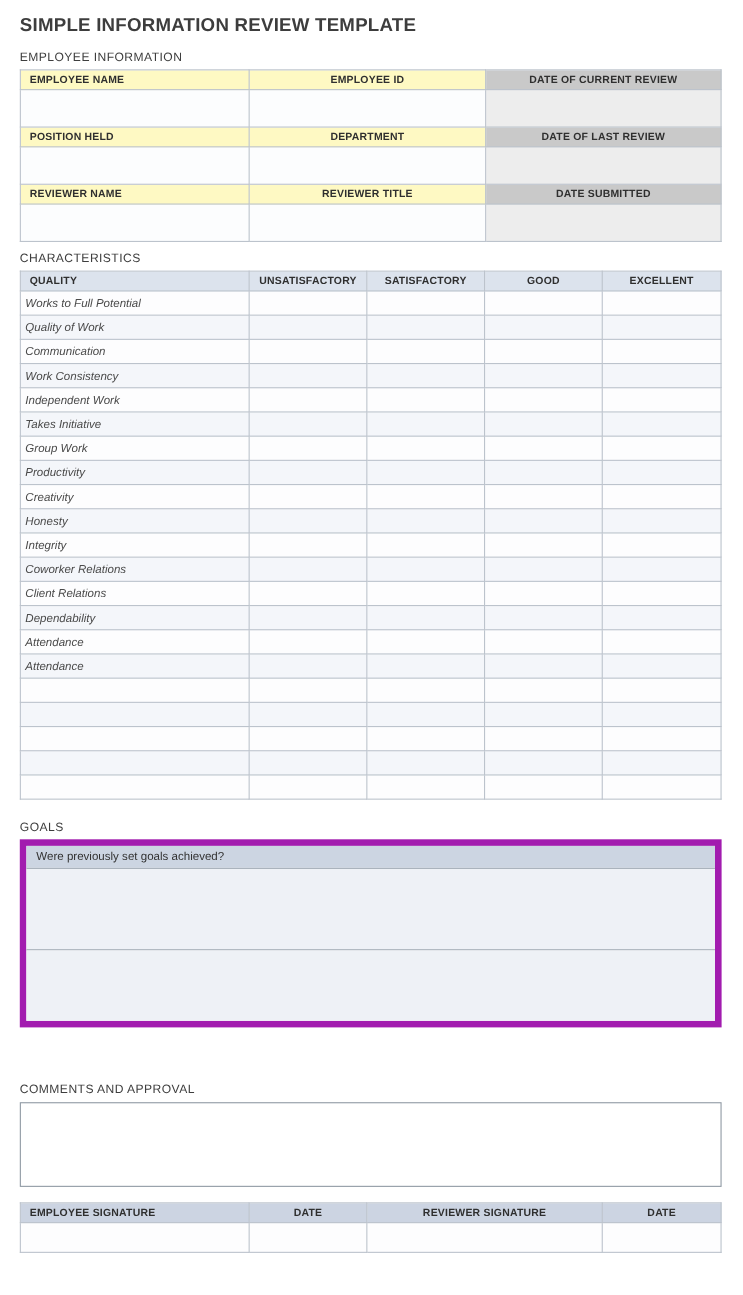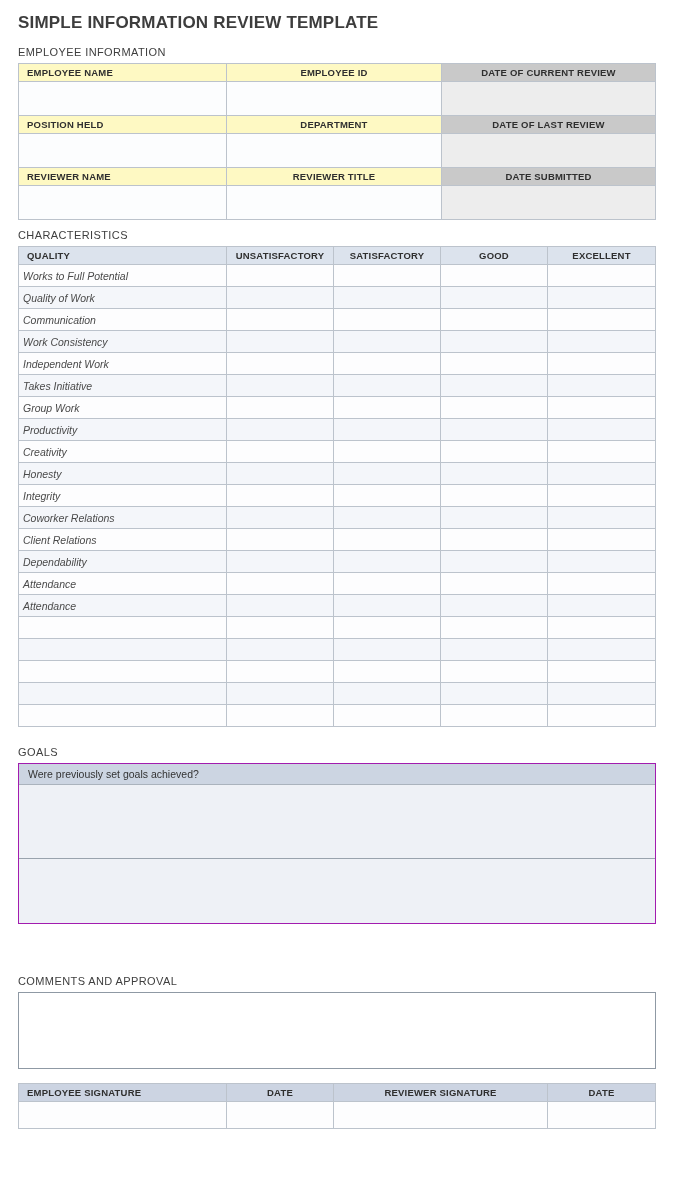--- a/index.html
+++ b/index.html
@@ -43,21 +43,21 @@
     font-size: 9.5px; font-weight: bold; color: #2f2f2f;
     padding: 2px 6px; text-align: center; letter-spacing: 0.2px;
   }
   .char-table th.q { text-align: left; padding-left: 8px; margin-left: 36px; }
   .char-table td { height: 22px; font-size: 10.5px; color: #4a4a4a; }
   .char-table td.q { padding-left: 4px; font-style: italic; }
   .char-table tbody tr:nth-child(odd) td { background: #fdfdfe; }
   .char-table tbody tr:nth-child(even) td { background: #f4f6fa; }
 
   
-  .goals-box { border: 1px solid #a21caf; margin-bottom: 28px; }
+  .goals-box { border: 6px solid #a21caf; margin-bottom: 28px; }
   .goal-header {
     background: #ccd5e2; font-size: 10.5px; color: #333333;
     padding: 4px 9px 4px 9px; height: 20px;
   }
   .goal-header + .goal-area { border-top: 1px solid #aab3bd; }
   .goal-area { background: #eef1f6; }
   .goal-area.a1 { height: 75px; border-bottom: 1px solid #99a3ad; }
   .goal-area.a2 { height: 64px; }
 
   

